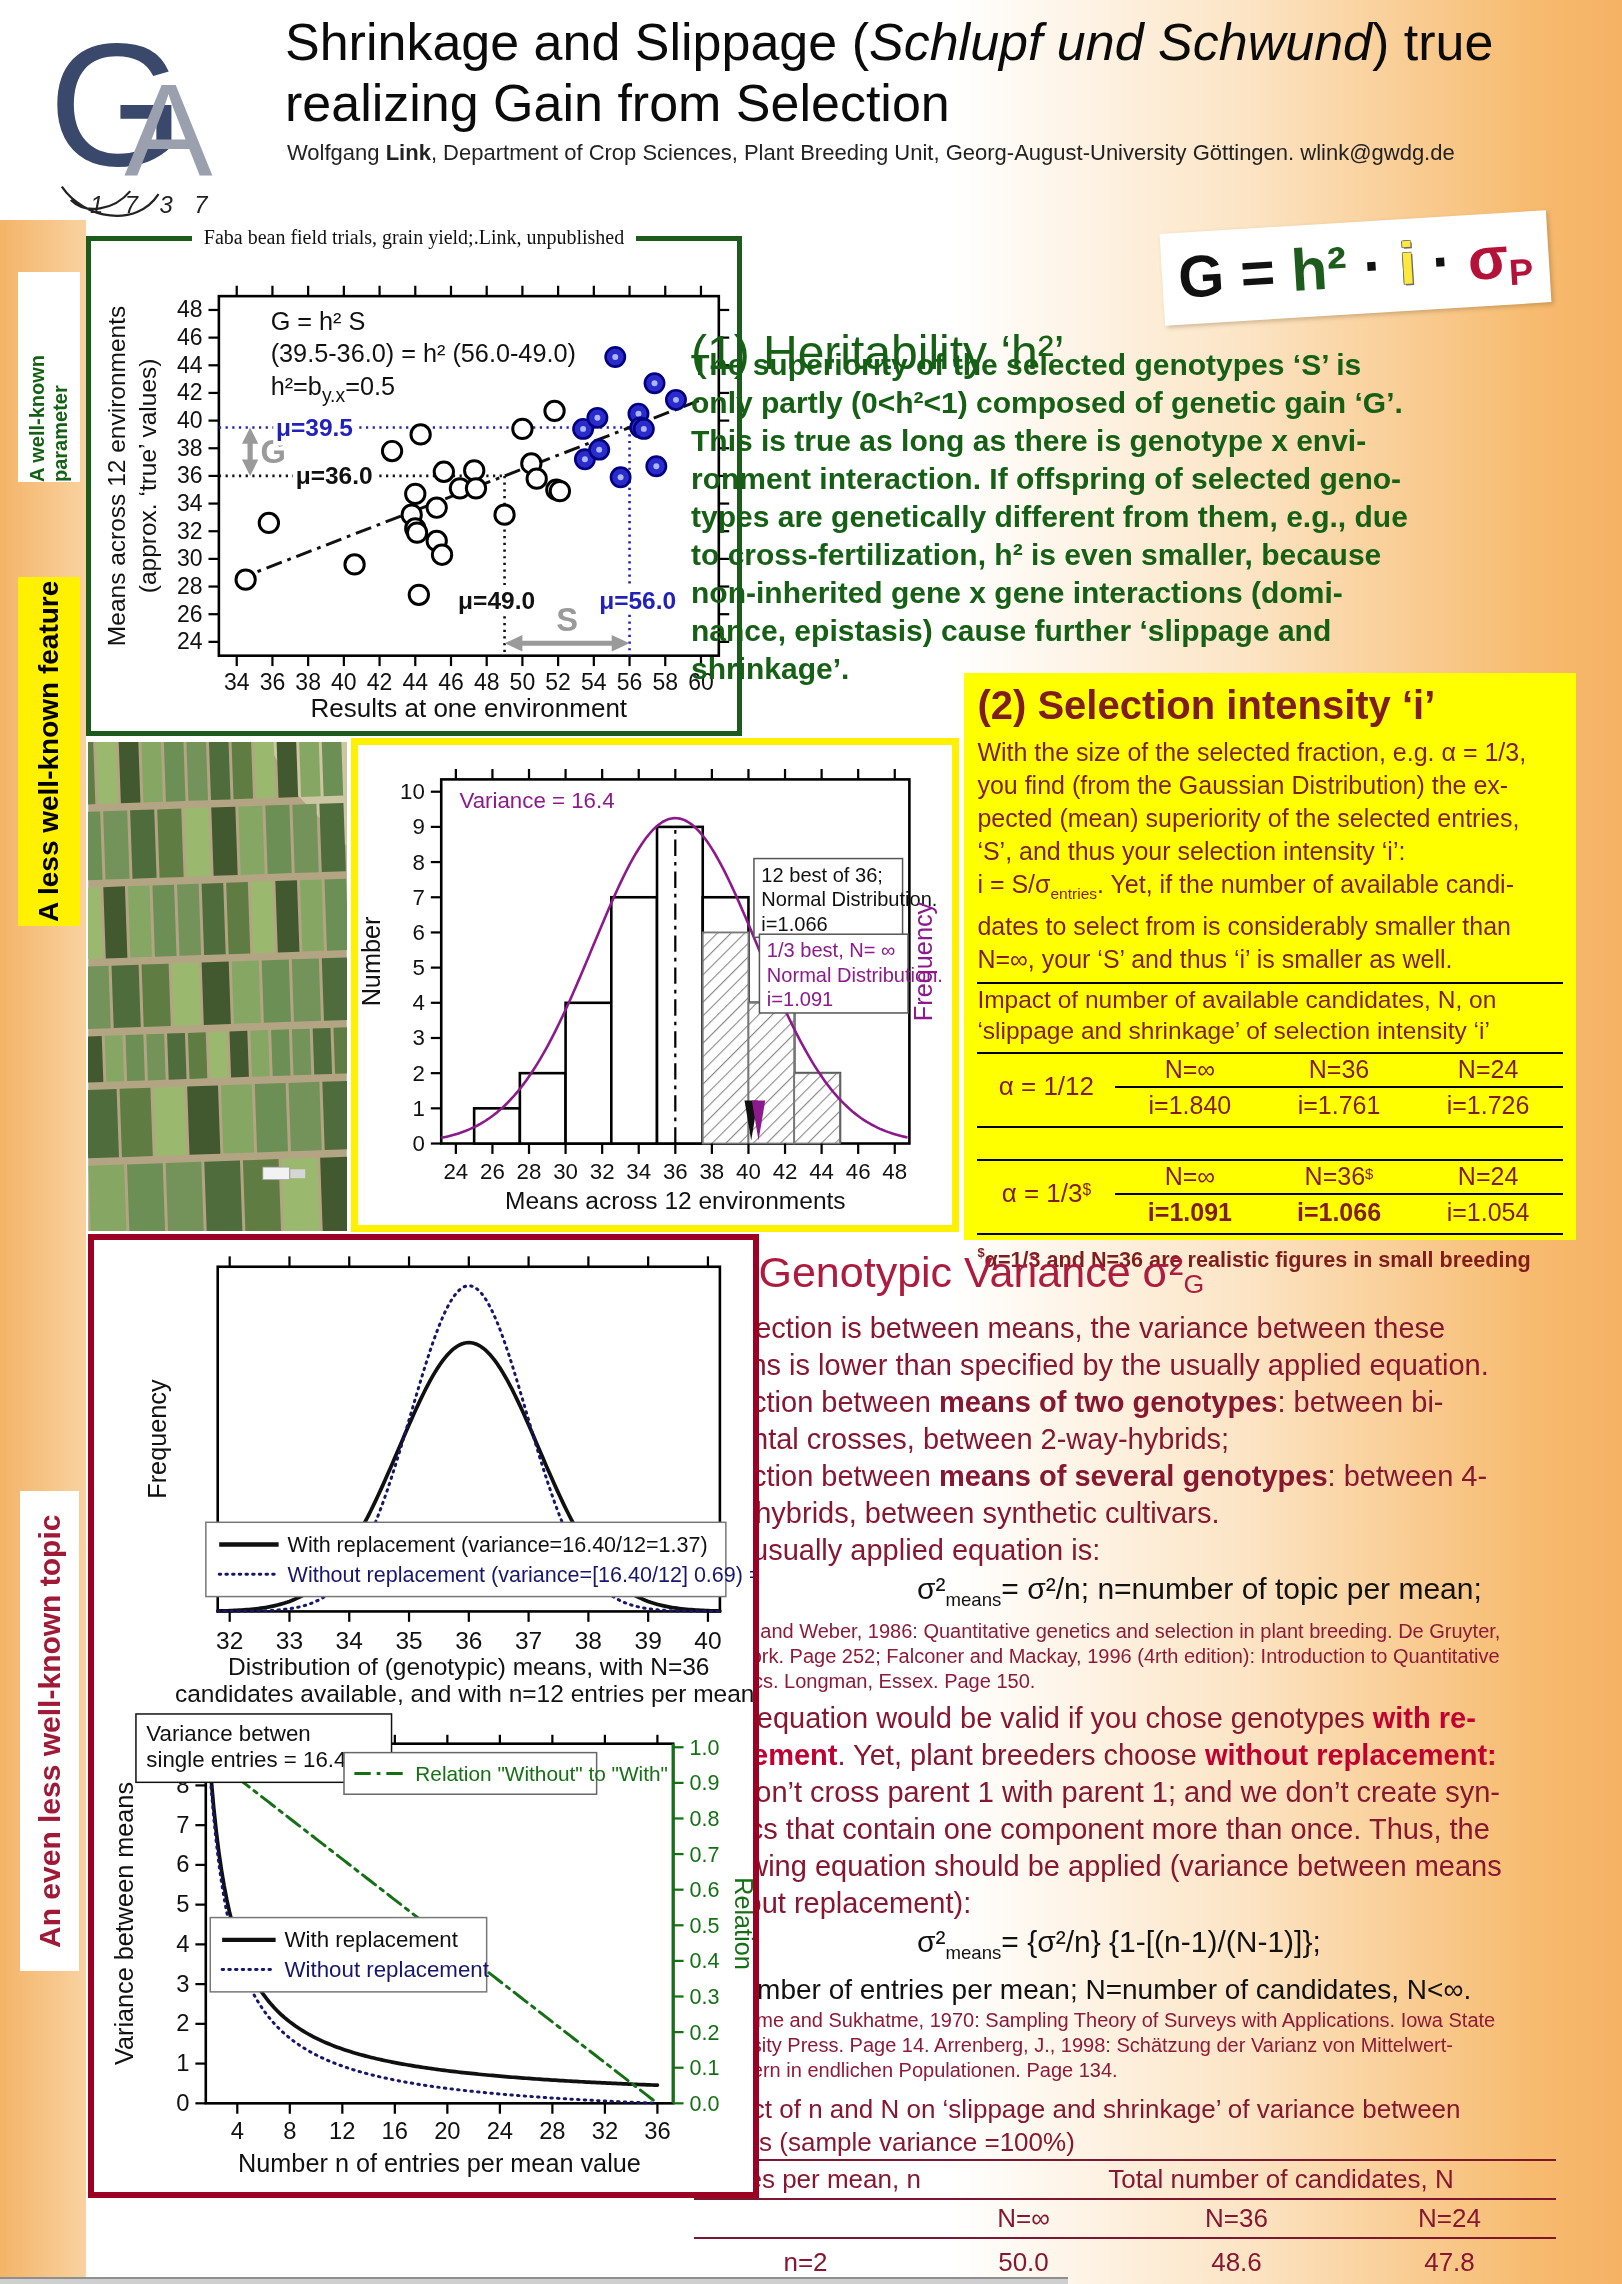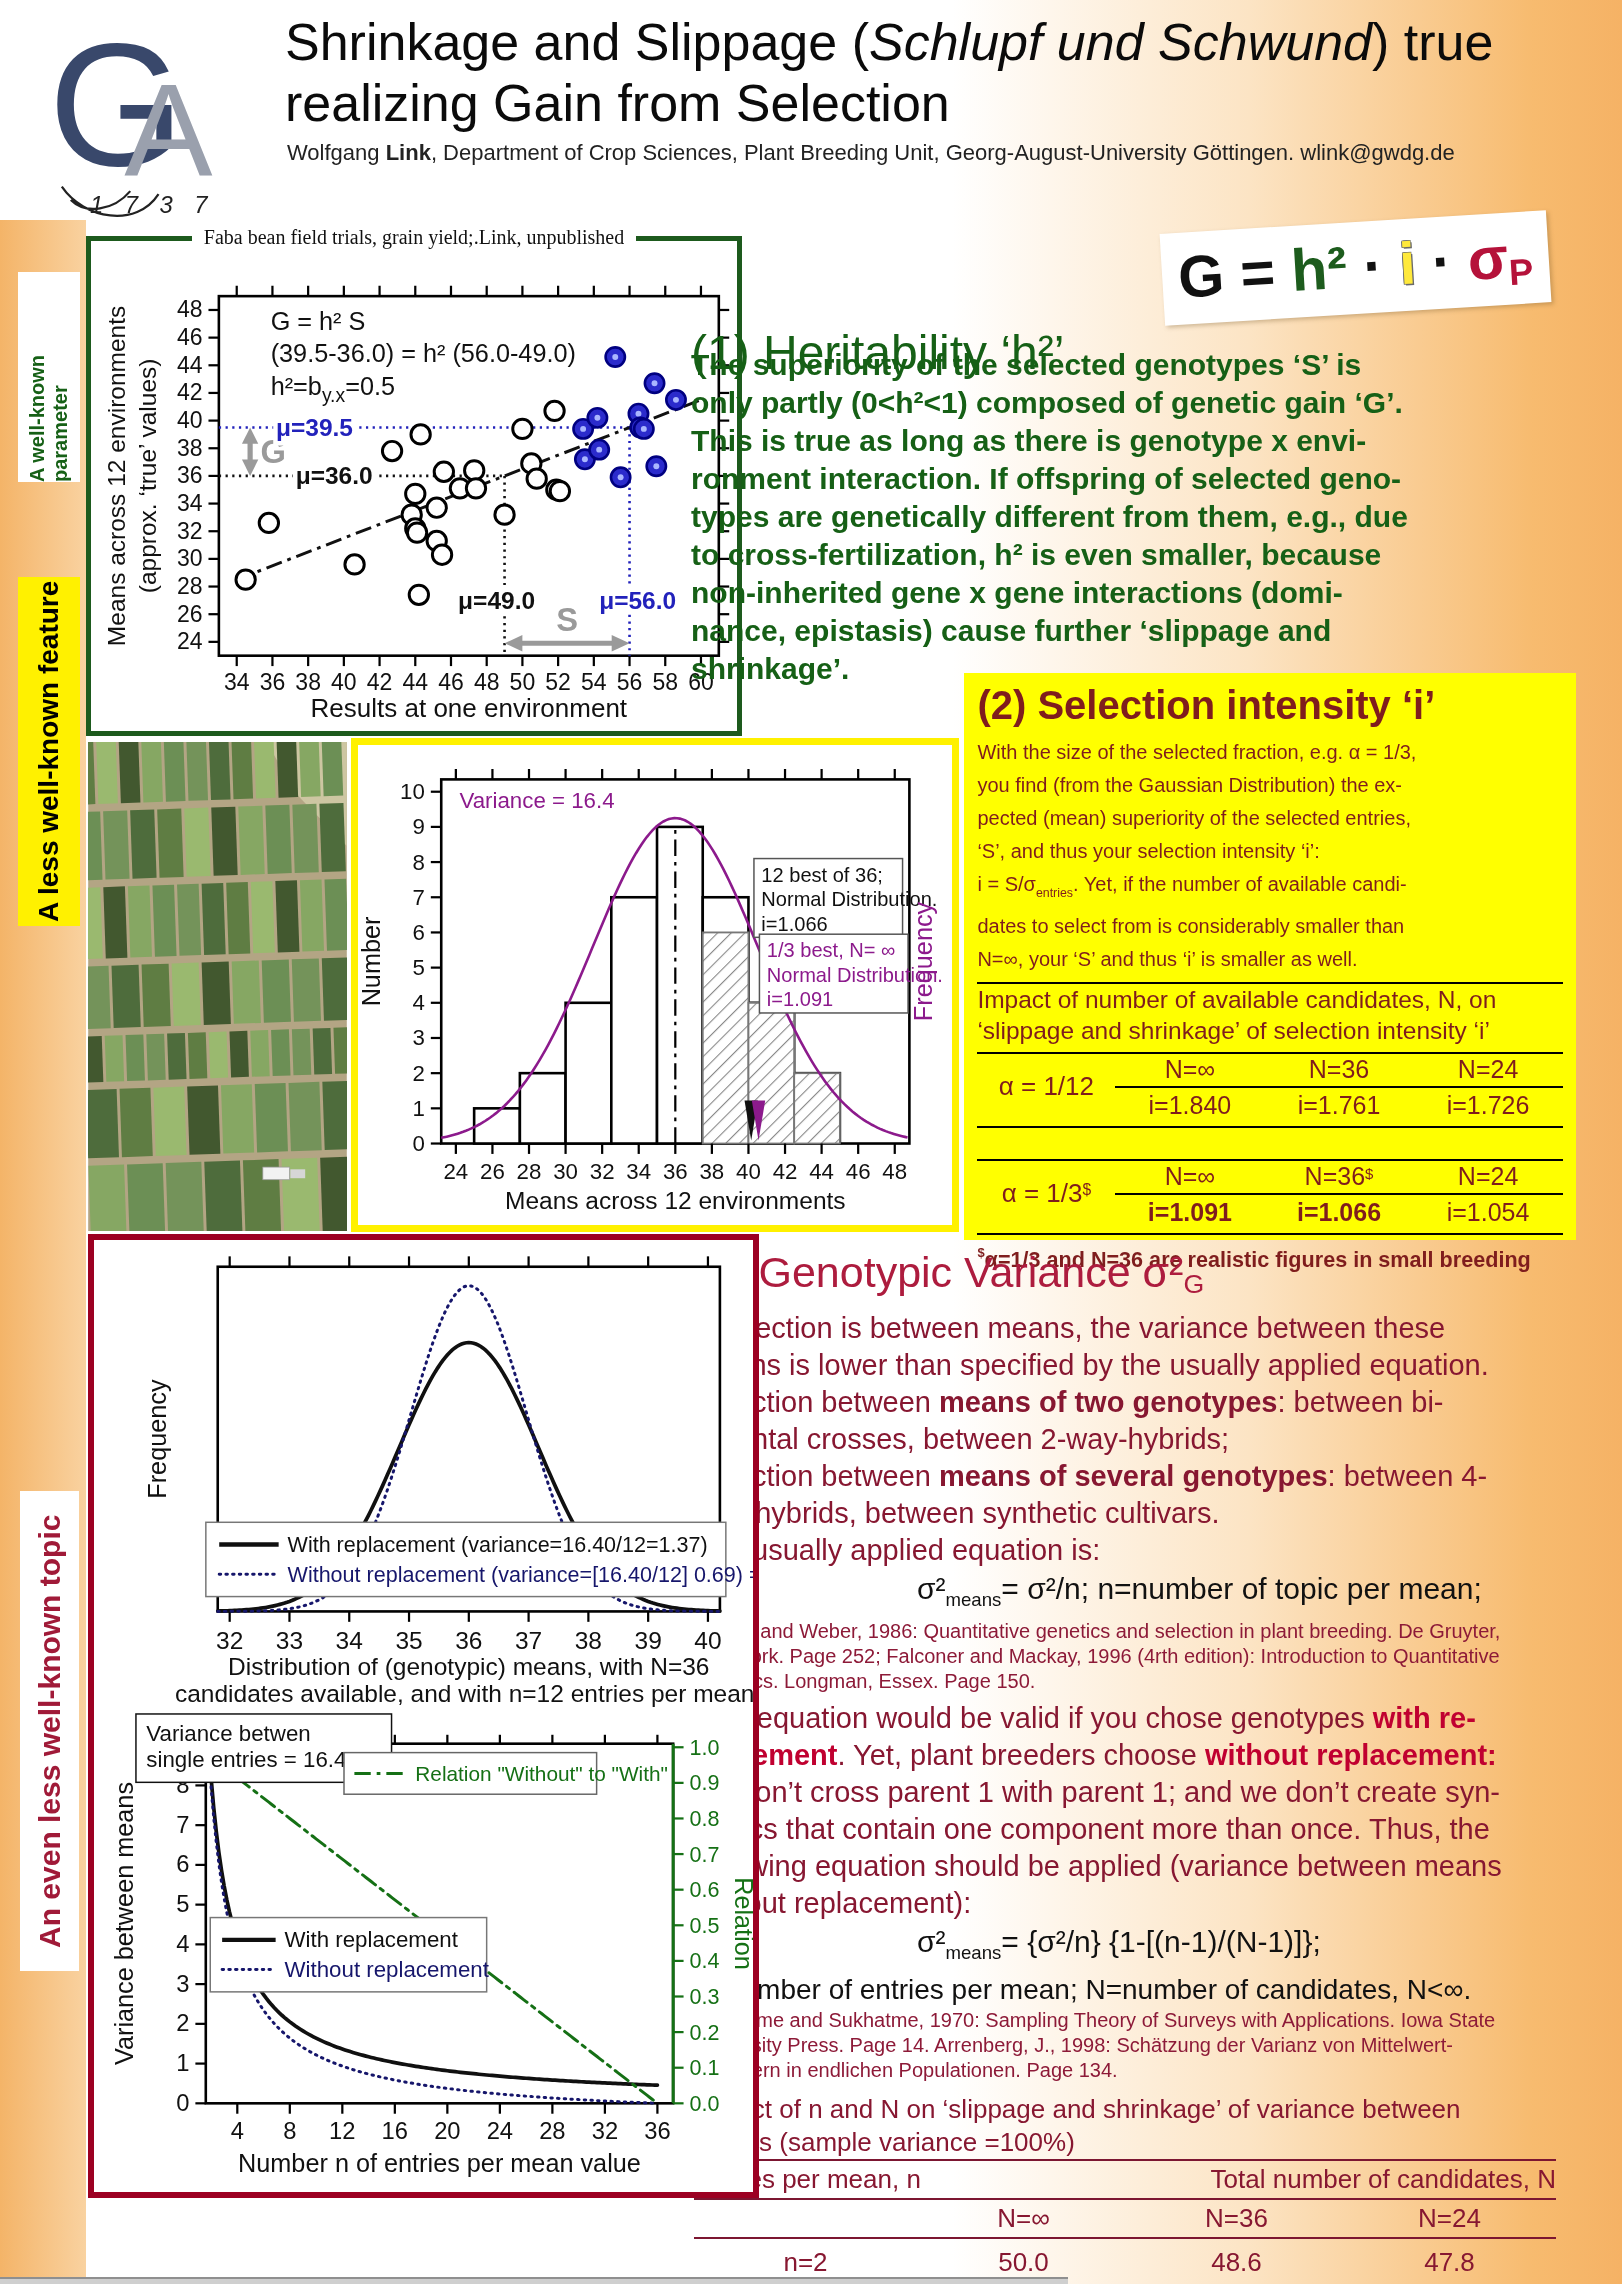--- a/index.html
+++ b/index.html
@@ -37,42 +37,42 @@
   #s1title{left:691px;top:277px;font-size:48px;color:#166016;margin-top:48px;}
   #s1para{left:691px;top:346px;color:#166016;font-size:30px;line-height:38px;}
   #s1para .rline{white-space:nowrap;font-weight:bold;}
   
   #photo{left:88px;top:742px;width:259px;height:489px;}
   
   #histobox{left:351px;top:738px;width:608px;height:494px;border:7.4px solid #fff100;background:#fff;box-sizing:border-box;}
   
   #s2panel{left:964px;top:673px;width:612px;height:567px;background:#ffff00;box-sizing:border-box;padding:10.4px 13.4px 0 13.4px;color:#7f1d1d;}
   #s2title{font-size:40px;font-weight:bold;margin-bottom:7.4px;}
-  #s2para .rline{font-size:20px;line-height:33px;white-space:nowrap;}
+  #s2para .rline{font-size:25px;line-height:33px;white-space:nowrap;}
   .s2rule{border-top:2.2px solid #000;margin-top:6px;}
   .s2cap .rline{font-size:24.5px;line-height:31px;white-space:nowrap;}
   .s2g{display:grid;grid-template-columns:138px 1fr 1fr 1fr;align-items:center;}
   .s2g .al{grid-row:1/3;font-size:26px;text-align:center;}
   .s2g .hd{font-size:25px;text-align:center;border-bottom:2.2px solid #000;padding:1.5px 0 1.5px 0;}
   .s2g .vl{font-size:25px;text-align:center;padding-top:3px;}
   .s2g .vb{font-weight:bold;}
   .s2foot .rline{font-size:21.6px;line-height:27.5px;font-weight:bold;white-space:nowrap;}
   
   #s3col{left:694px;top:1248px;width:896px;color:#871731;}
   #s3title{font-size:43px;color:#ad1c3e;margin-bottom:10.4px;}
   #s3para1 .rline,#s3para2 .rline{font-size:29px;line-height:37px;white-space:nowrap;}
   .eq{color:#111;font-size:30px;line-height:39px;padding-left:223px;white-space:nowrap;}
   .eqb{color:#111;font-size:28px;line-height:36px;white-space:nowrap;}
   .refs .rline{font-size:20px;line-height:25px;white-space:nowrap;color:#8d1a38;}
   #s3para2{margin-top:6px;}
   .s3rule{border-top:2.2px solid #7c1631;}
   #s3tablewrap{margin-top:10.4px;width:862px;}
   .s3cap .rline{font-size:26px;line-height:33px;white-space:nowrap;}
   .s3hdr{display:grid;grid-template-columns:312px 1fr;font-size:26px;padding:3px 0;}
-  .s3hdr .h2{text-align:right;}
+  .s3hdr .h2{text-align:center;}
   .s3sub{display:grid;grid-template-columns:223px 1fr 1fr 1fr;font-size:26px;padding:3px 0;}
   .s3sub div{text-align:center;}
   .s3row{display:grid;grid-template-columns:223px 1fr 1fr 1fr;font-size:26px;padding:7.4px 0;}
   .s3row div{text-align:center;}
   
   #redbox{left:88px;top:1234px;width:671px;height:964px;border:6px solid #9c0022;background:#fff;box-sizing:border-box;}
   
   #bottombar{left:0;top:2277px;width:1068px;height:7.4px;background:linear-gradient(180deg,#8f8f8f 0 2.2px,#cfcfcf 2.2px 100%);}
   svg text{font-family:"Liberation Sans",sans-serif;}
 </style>

